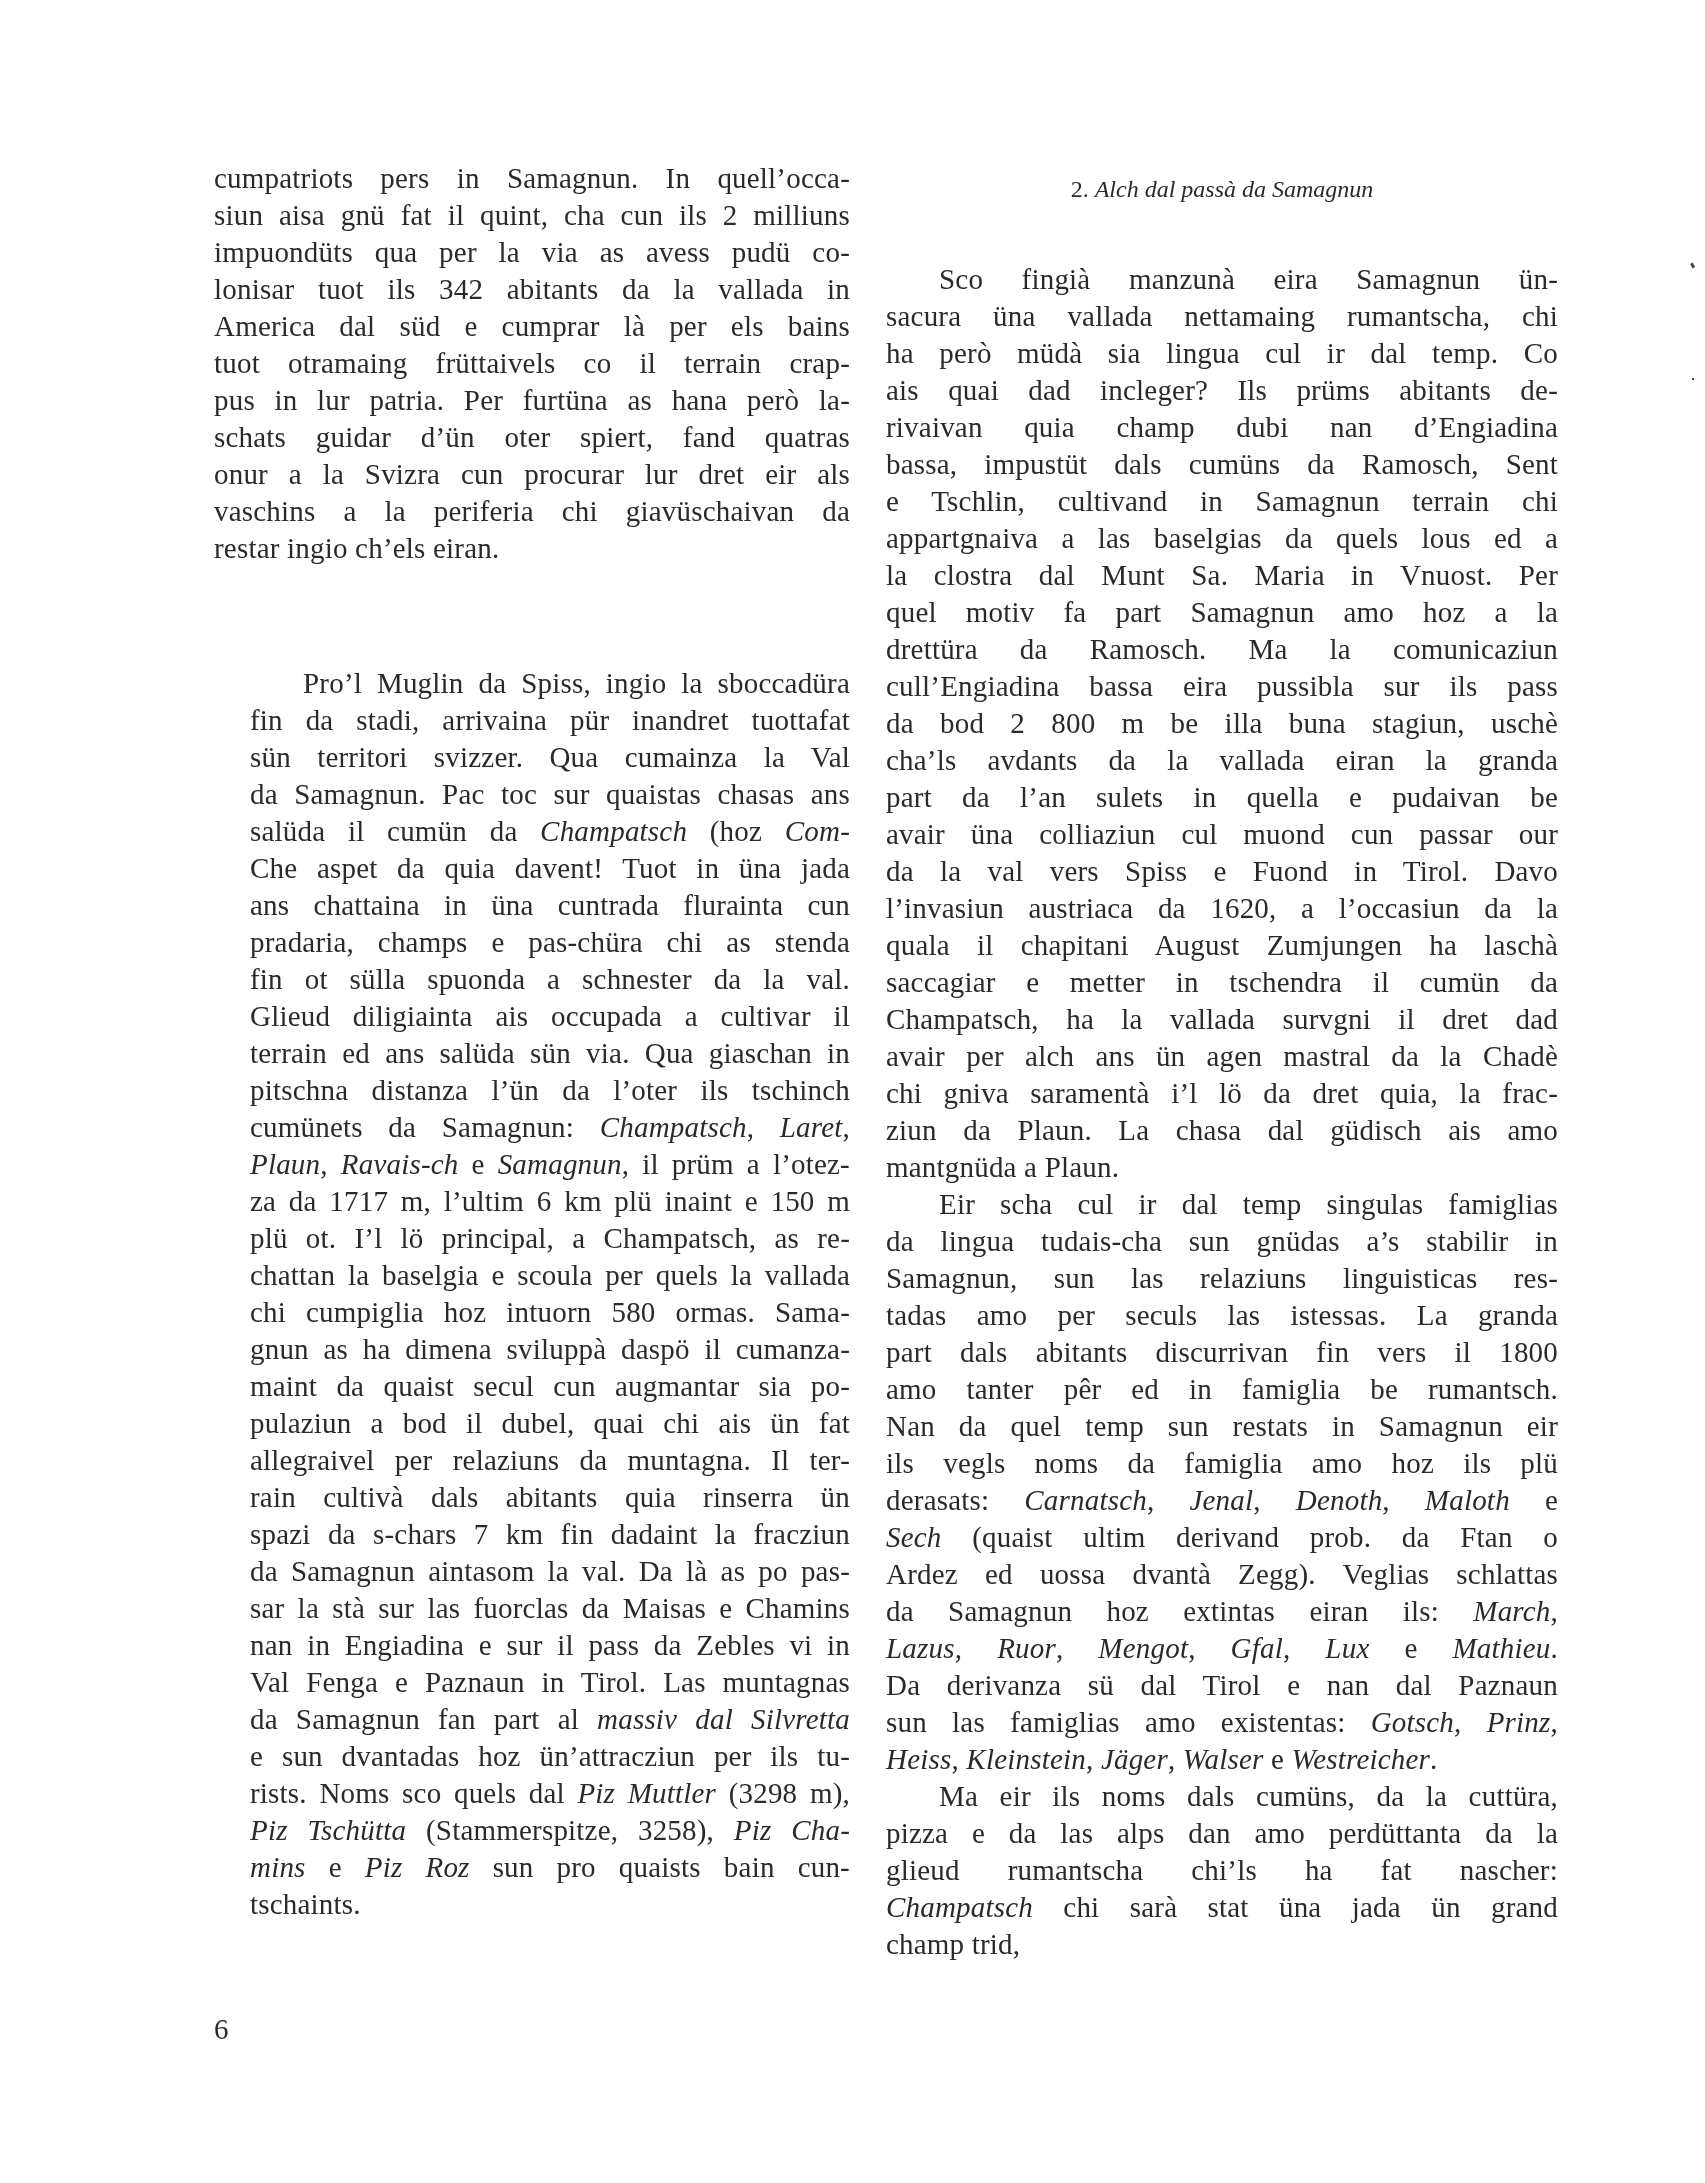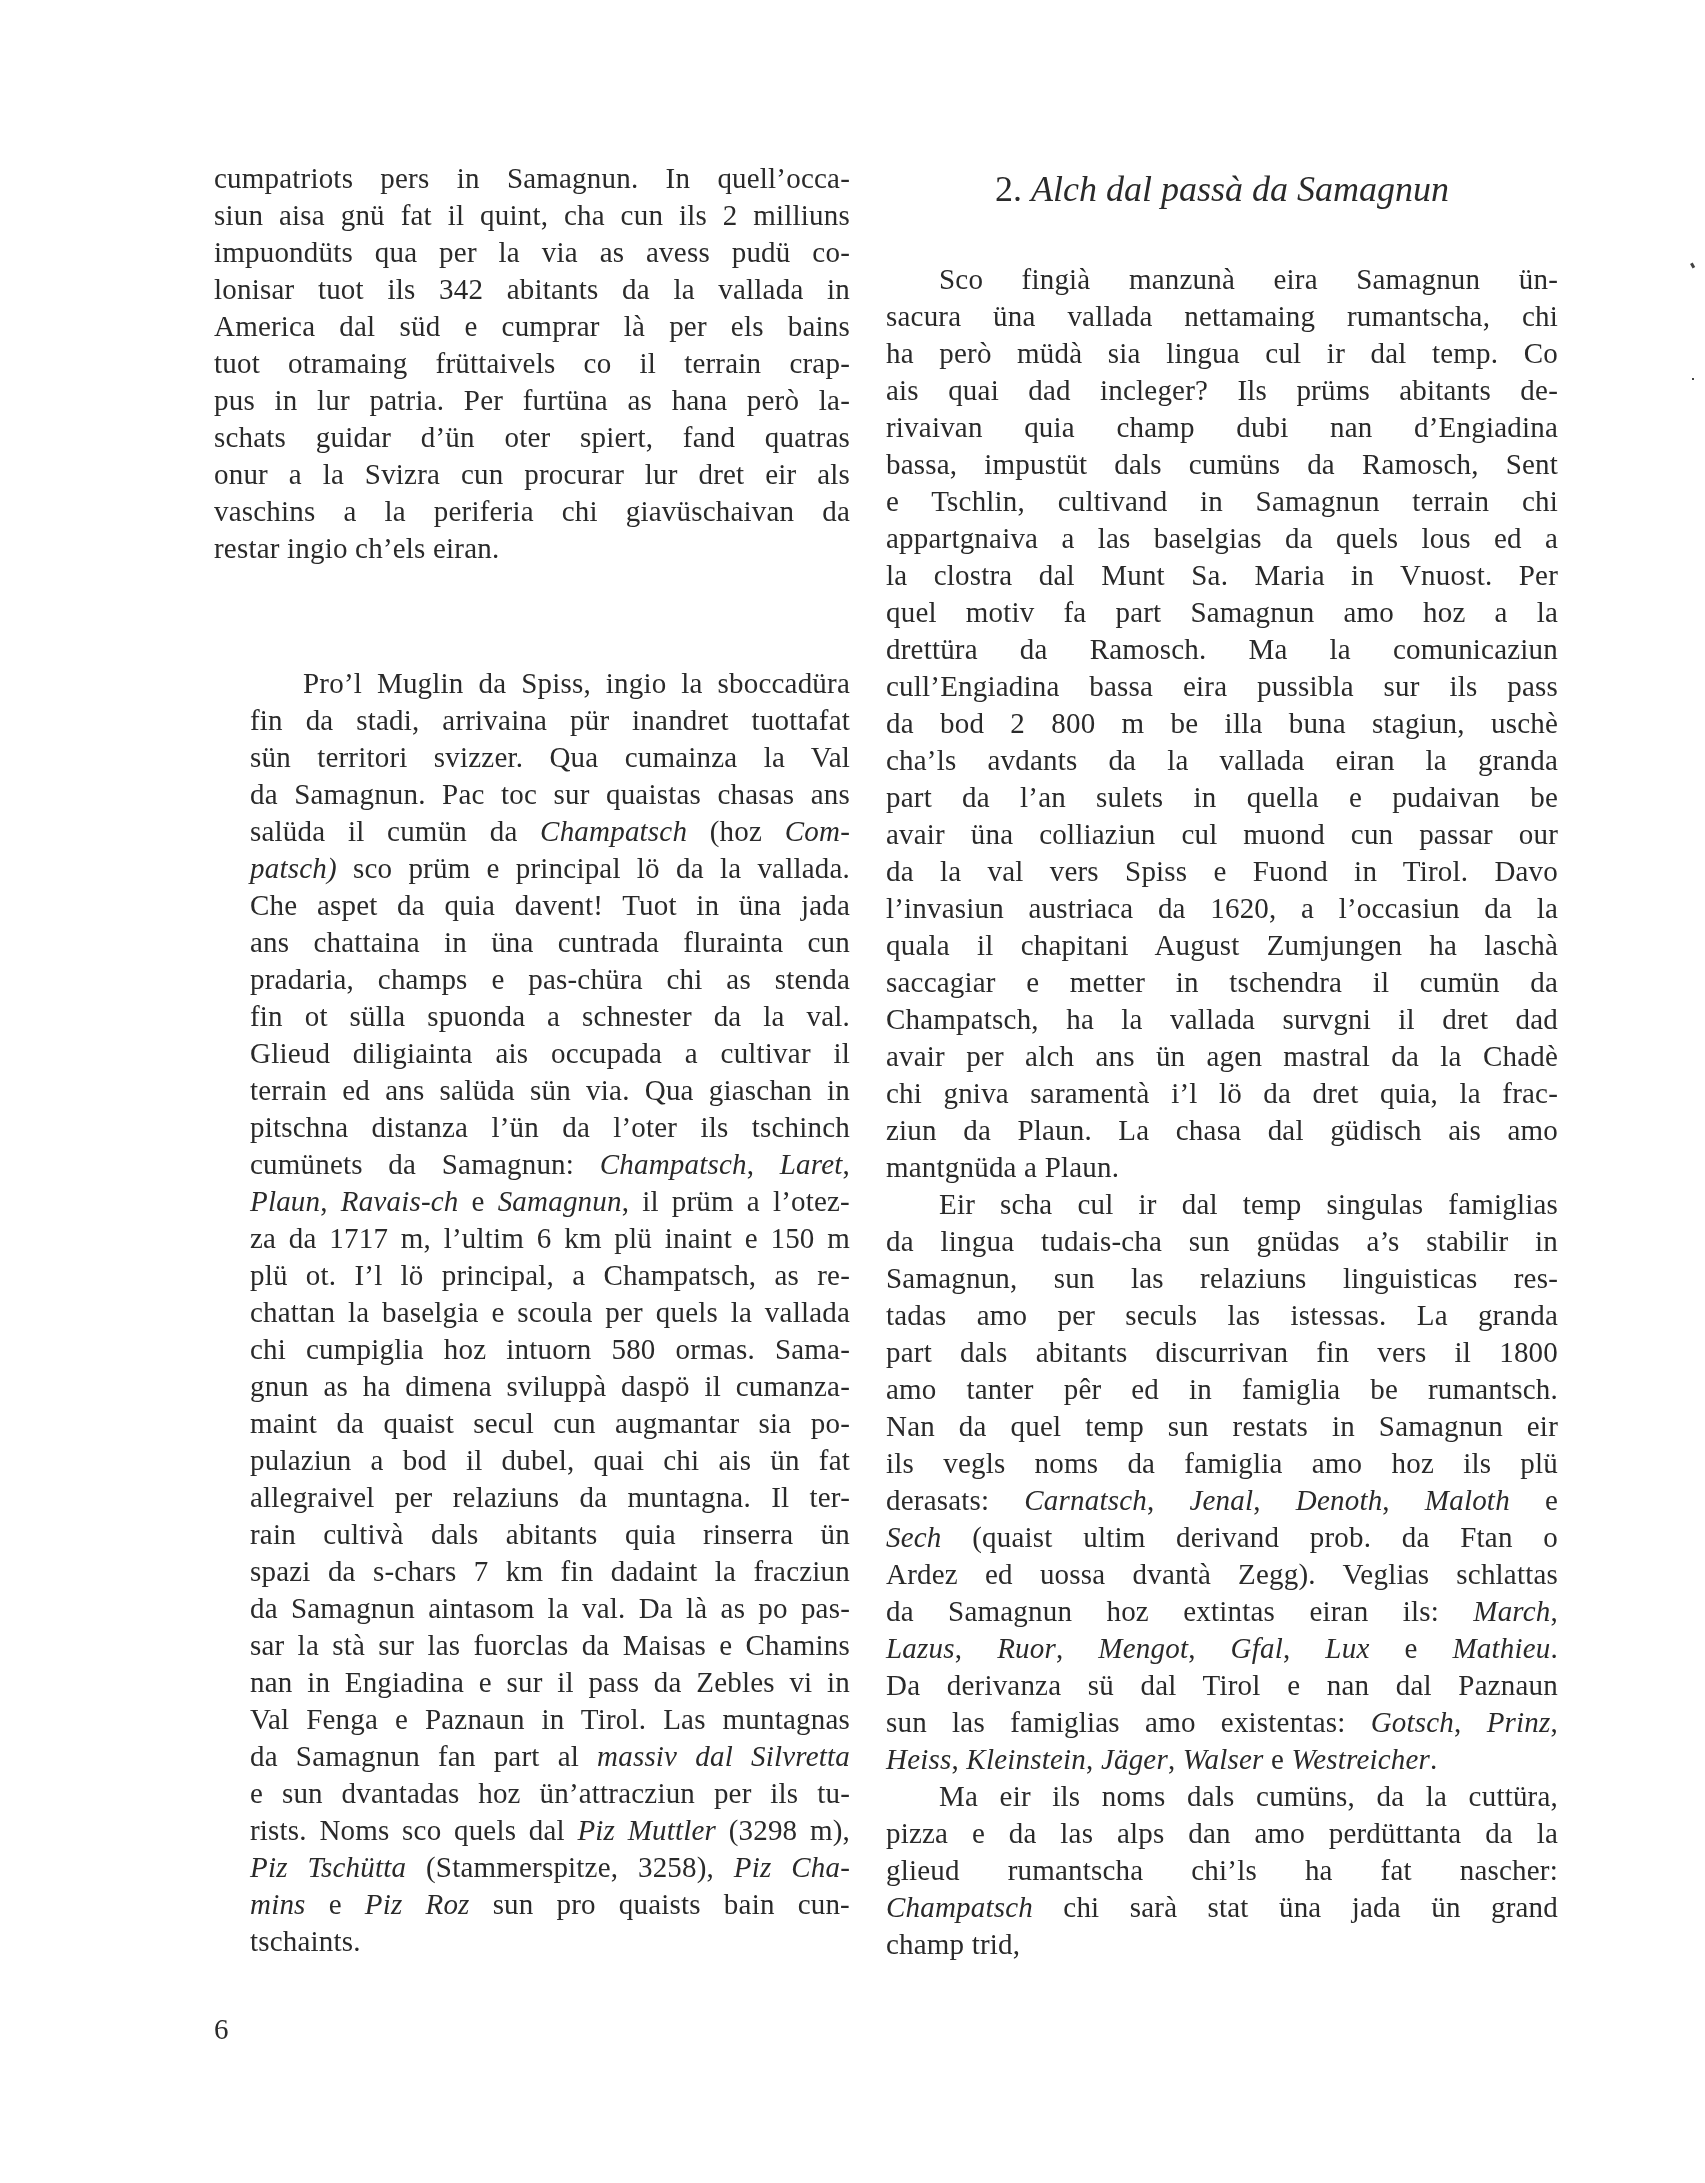--- a/index.html
+++ b/index.html
@@ -8,21 +8,21 @@
   .col { position: absolute; }
   #left-col { left: 214px; top: 160px; width: 636px; }
   #right-col { left: 886px; top: 160px; width: 672px; }
   .line { display: block; font-size: 29px; line-height: 37px; height: 37px;
           white-space: nowrap; text-align: justify; text-align-last: justify;
           overflow: visible; letter-spacing: 0.2px; }
   .line.last { text-align-last: left; }
   .line.indent { padding-left: 53px; }
   .para + .para { margin-top: 0; }
   #left-para-2 { margin-top: 98px; margin-left: 36px; }
-  .heading { font-style: normal; text-align: center; font-size: 36px; line-height: 36px;
+  .heading { font-style: normal; text-align: center; font-size: 24px; line-height: 36px;
              margin-top: 10.6px; }
   .heading .it { font-style: italic; }
   #right-body { margin-top: 54px; }
   i, .it { }
   #page-number { position: absolute; left: 214px; top: 2011px; font-size: 29px; line-height: 36px; }
   .artifact { position: absolute; background: #444; }
 </style>
 </head>
 <body>
 
@@ -39,21 +39,20 @@
       <span class="line">onur a la Svizra cun procurar lur dret eir als</span>
       <span class="line">vaschins a la periferia chi giavüschaivan da</span>
       <span class="line last">restar ingio ch’els eiran.</span>
     </div>
     <div class="para" id="left-para-2">
       <span class="line indent">Pro’l Muglin da Spiss, ingio la sboccadüra</span>
       <span class="line">fin da stadi, arrivaina pür inandret tuottafat</span>
       <span class="line">sün territori svizzer. Qua cumainza la Val</span>
       <span class="line">da Samagnun. Pac toc sur quaistas chasas ans</span>
       <span class="line">salüda il cumün da <i>Champatsch</i> (hoz <i>Com-</i></span>
-      <span class="line"><i>patsch)</i> sco prüm e principal lö da la vallada.</span>
       <span class="line">Che aspet da quia davent! Tuot in üna jada</span>
       <span class="line">ans chattaina in üna cuntrada flurainta cun</span>
       <span class="line">pradaria, champs e pas-chüra chi as stenda</span>
       <span class="line">fin ot süllа spuonda a schnester da la val.</span>
       <span class="line">Glieud diligiainta ais occupada a cultivar il</span>
       <span class="line">terrain ed ans salüda sün via. Qua giaschan in</span>
       <span class="line">pitschna distanza l’ün da l’oter ils tschinch</span>
       <span class="line">cumünets da Samagnun: <i>Champatsch</i>, <i>Laret</i>,</span>
       <span class="line"><i>Plaun</i>, <i>Ravais-ch</i> e <i>Samagnun</i>, il prüm a l’otez-</span>
       <span class="line">za da 1717 m, l’ultim 6 km plü inaint e 150 m</span>

